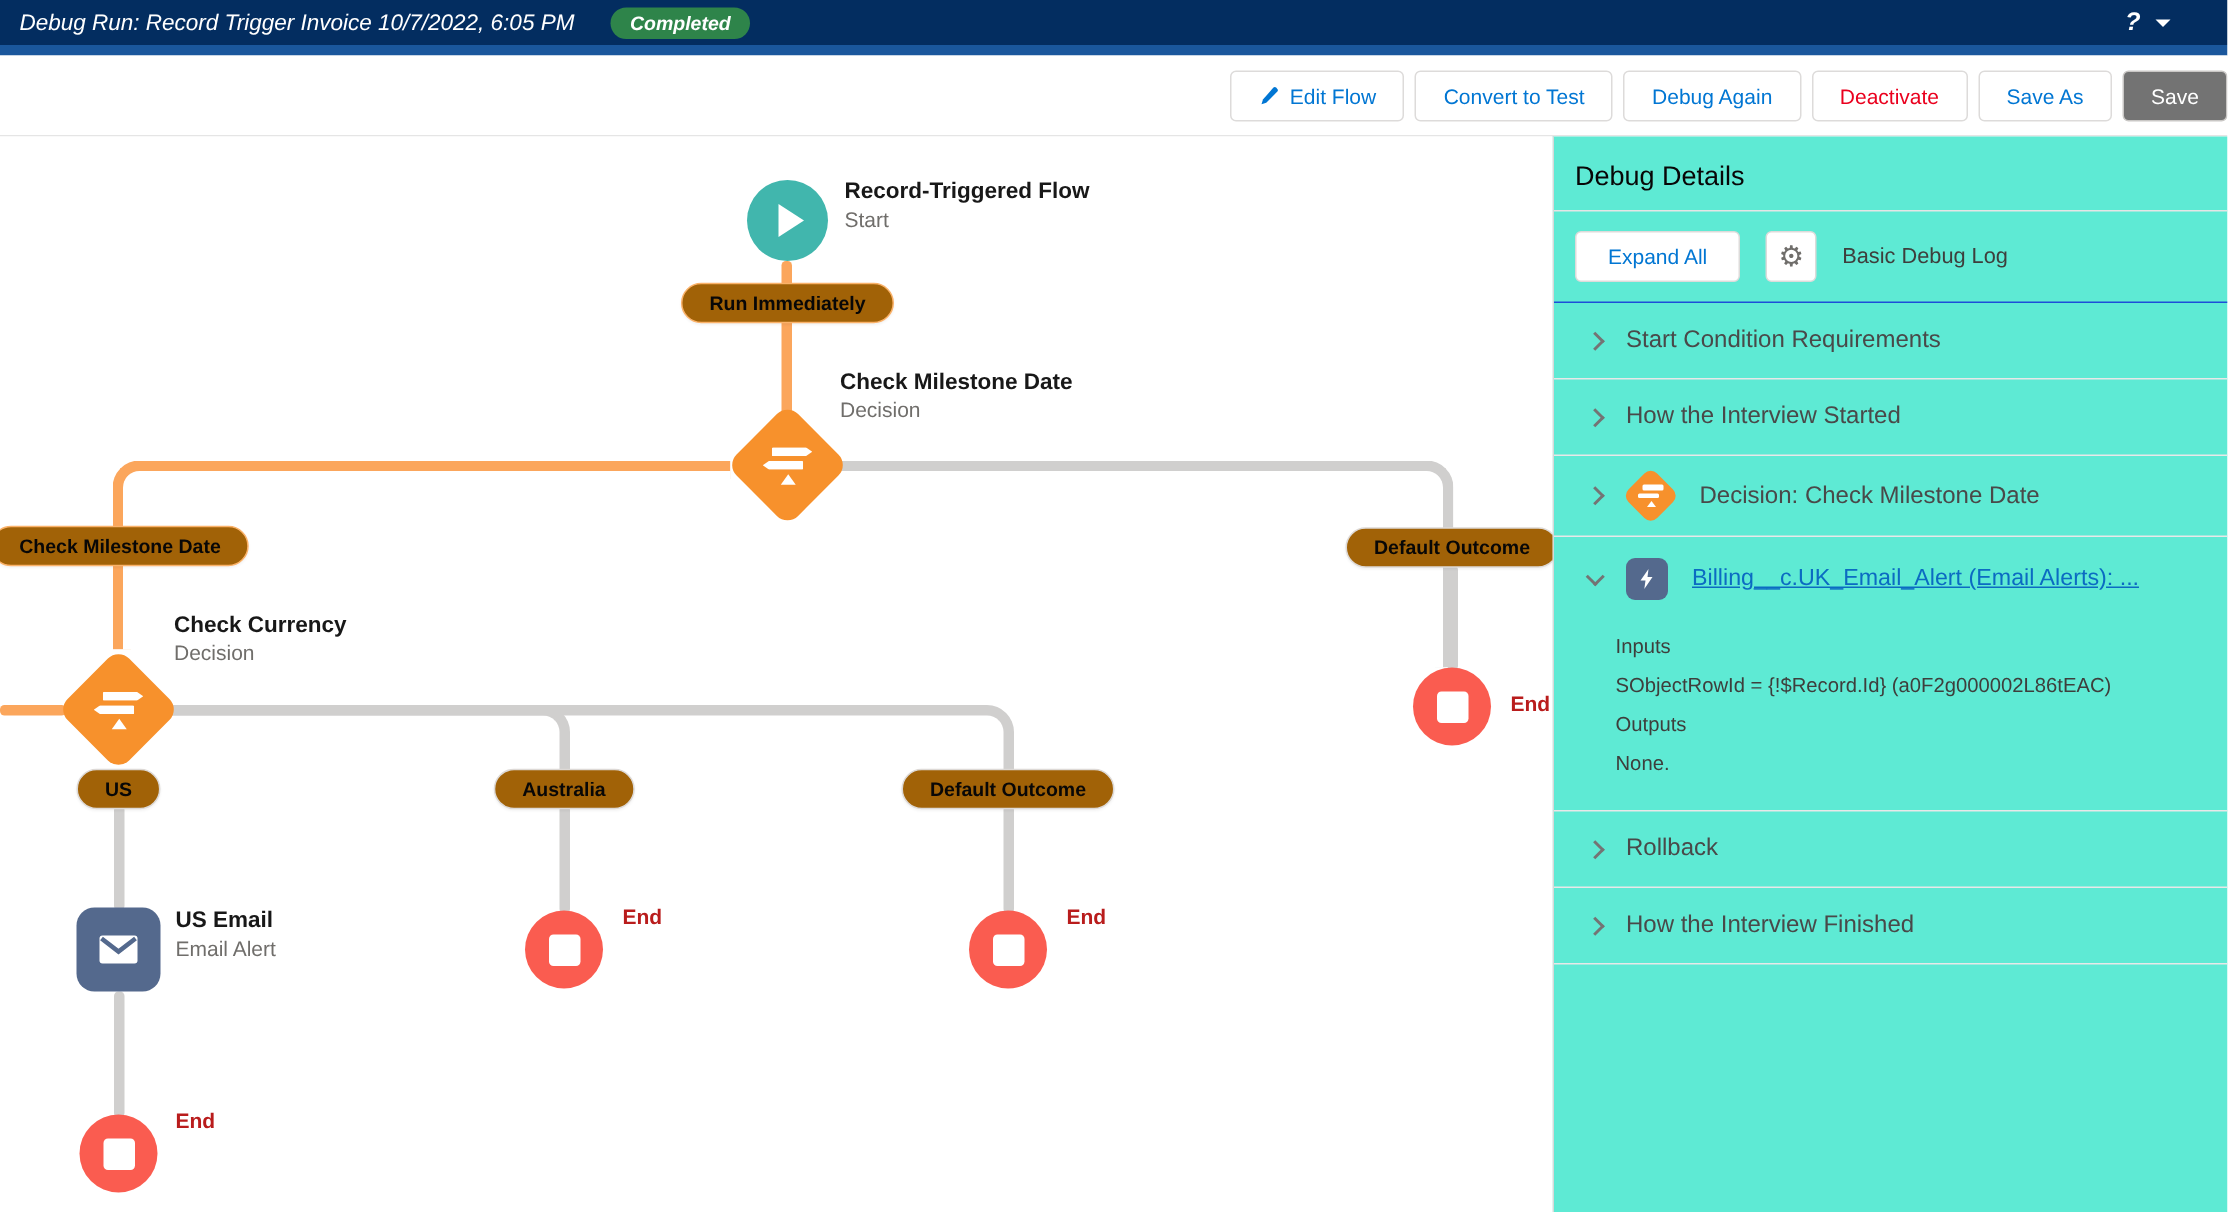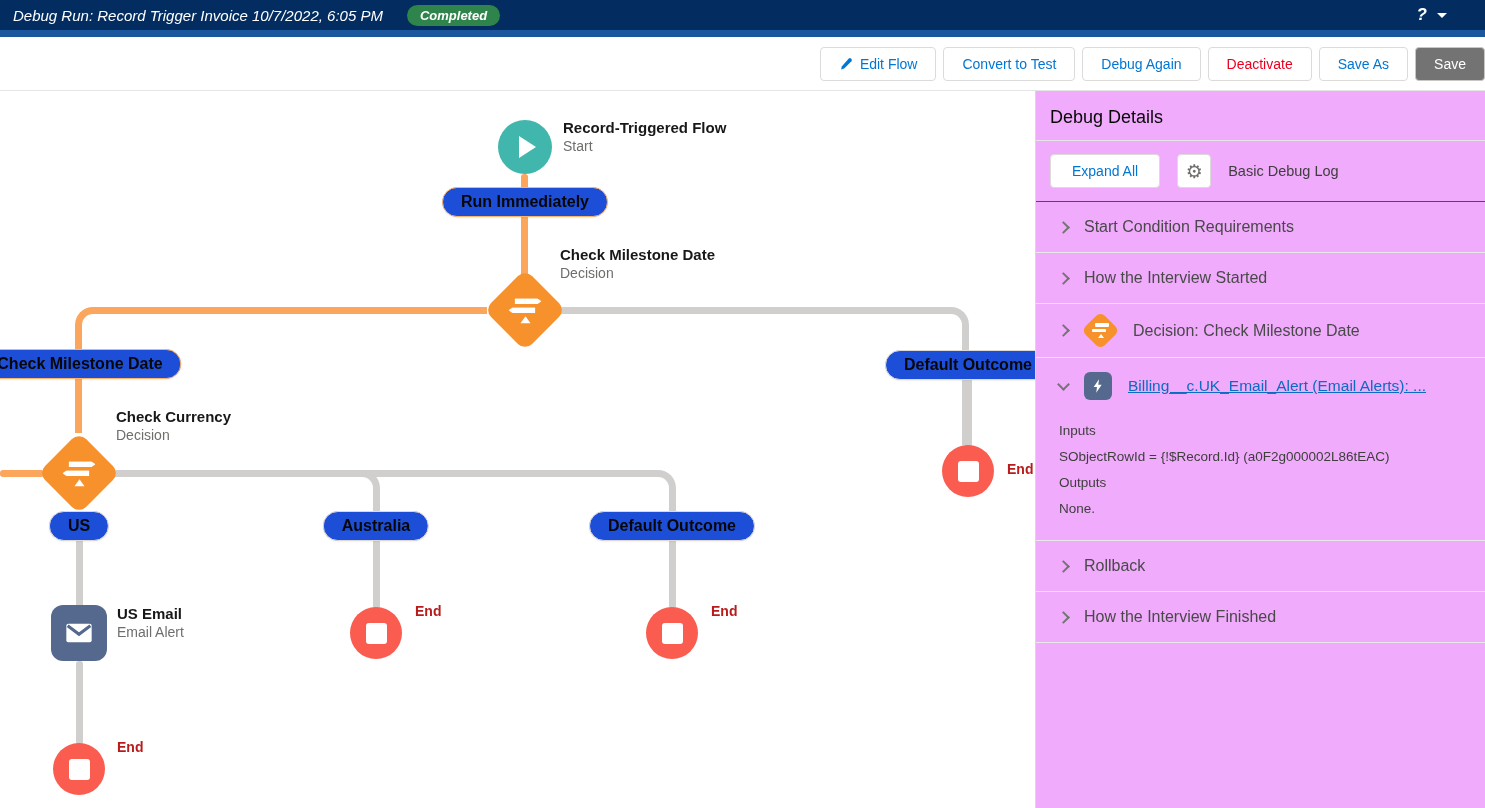--- a/index.html
+++ b/index.html
@@ -56,34 +56,34 @@
     clip-path:polygon(16% 0, 100% 0, 100% 100%, 16% 100%, 0 50%); }
   .g-base { width:0; height:0; border-left:5px solid transparent; border-right:5px solid transparent;
     border-bottom:7px solid #fff; }
   .email-square { width:56px; height:56px; background:#54698D; border-radius:12px;
     display:flex; align-items:center; justify-content:center; }
   .end-circle { width:52px; height:52px; border-radius:50%; background:#FA5C50;
     display:flex; align-items:center; justify-content:center; }
   .end-square { width:21px; height:21px; background:#fff; border-radius:3px; }
 
   
-  .pill { position:absolute; z-index:3; transform:translate(-50%,-50%); background:#1d4ed8;
-    border:1.5px solid #DDD9D6; border-radius:15px; padding:5px 18px; font-size:16px;
+  .pill { position:absolute; z-index:3; transform:translate(-50%,-50%); background:#a16207;
+    border:1.5px solid #DDD9D6; border-radius:15px; padding:5px 18px; font-size:13px;
     font-weight:700; color:#080707; white-space:nowrap; box-shadow:0 1px 2px rgba(0,0,0,.06);
     cursor:pointer; }
   .pill.exec { border-color:#FBB269; }
 
   
   .nlabel { position:absolute; z-index:2; white-space:nowrap; }
   .nlabel .t { font-size:15px; font-weight:700; color:#181818; line-height:19px; }
   .nlabel .s { font-size:14px; color:#706E6B; line-height:18px; }
   .endlabel { position:absolute; z-index:2; font-size:14px; font-weight:700; color:#b91c1c; white-space:nowrap; }
 
   
-  .panel { width:450px; height:717px; border-left:1px solid #D8D8D8; background:#f0abfc;
+  .panel { width:450px; height:717px; border-left:1px solid #D8D8D8; background:#5eead4;
     display:flex; flex-direction:column; }
   .panel-title { font-size:18px; color:#080707; padding:16px 16px 12px 14px;
     border-bottom:1px solid #E5E5E5; }
   .panel-controls { display:flex; align-items:center; padding:13px 14px; gap:17px;
     border-bottom:1px solid #1d4ed8; }
   .expand-btn { height:34px; background:#fff; border:1px solid #DDDBDA; border-radius:4px;
     color:#0176D3; font-size:14px; font-family:inherit; padding:0 21px; cursor:pointer; }
   .gear-btn { width:34px; height:34px; background:#fff; border:1px solid #DDDBDA; border-radius:4px;
     color:#706E6B; font-size:19px; display:flex; align-items:center; justify-content:center;
     cursor:pointer; line-height:1; }
@@ -102,21 +102,21 @@
   .mini-glyph { transform:rotate(-45deg); display:flex; flex-direction:column; align-items:center; gap:2px; }
   .mg-top { width:14px; height:3.5px; background:#fff; border-radius:1px; margin-left:3px; }
   .mg-mid { width:14px; height:3.5px; background:#fff; border-radius:1px; margin-right:3px; }
   .mg-base { width:0; height:0; border-left:3px solid transparent; border-right:3px solid transparent;
     border-bottom:4px solid #fff; }
   .bolt-icon { width:28px; height:28px; background:#54698D; border-radius:6px; flex:none;
     display:flex; align-items:center; justify-content:center; }
   .link { font-size:15.5px; color:#0B6BC2; text-decoration:underline; white-space:nowrap;
     overflow:hidden; text-overflow:ellipsis; max-width:330px; cursor:pointer;text-align:center; }
   .acc-details { padding:4px 16px 18px 23px; border-bottom:1px solid #E8E8E8; }
-  .acc-details p { font-size:13.5px; color:#3E3E3C; line-height:26px; }
+  .acc-details p { font-size:13.5px; color:#3E3E3C; line-height:26px;margin-left:18px; }
 </style>
 </head>
 <body>
 
 <div class="topbar">
   <span class="topbar-title">Debug Run: Record Trigger Invoice 10/7/2022, 6:05 PM</span>
   <span class="badge">Completed</span>
   <div class="topbar-right">
     <span class="help-q">?</span>
     <span class="caret-down"></span>

